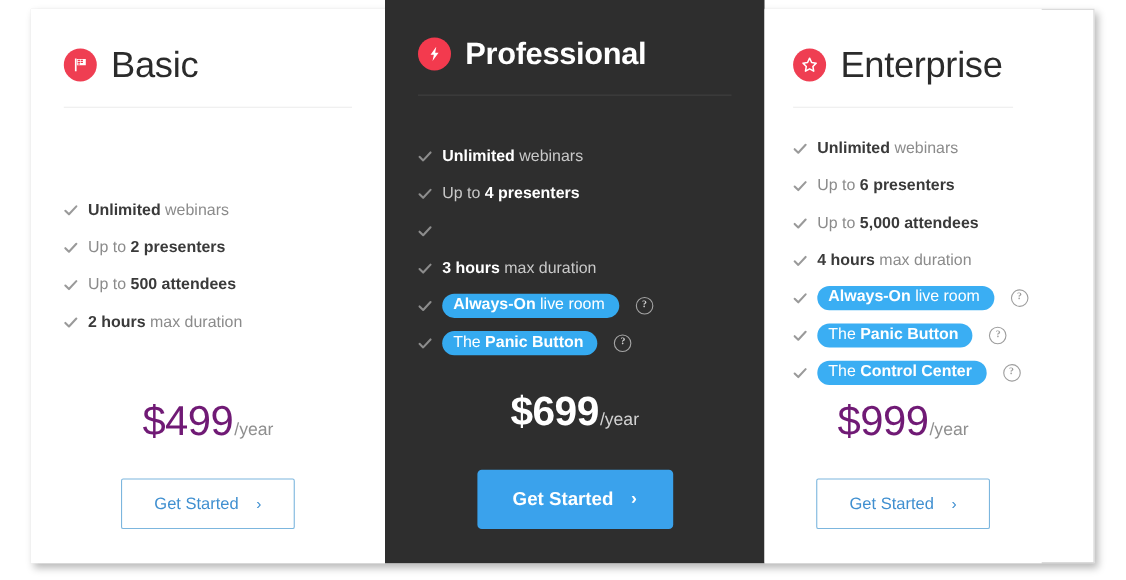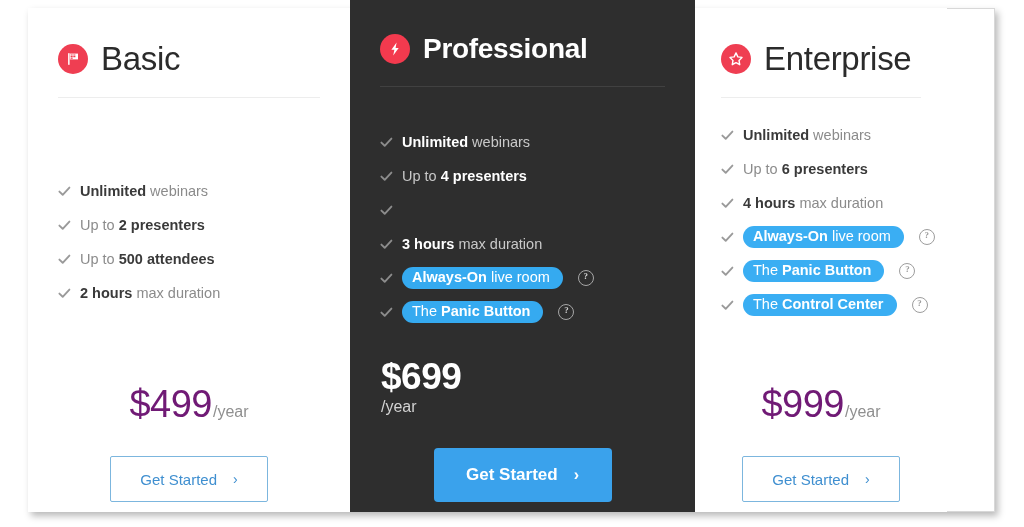--- a/index.html
+++ b/index.html
@@ -178,21 +178,21 @@
   }
   .card-pro .help-icon { border-color: #a6a6a6; color: #cfcfcf; }
 
   
   .price-row {
     display: flex;
     align-items: baseline;
     justify-content: center;
   }
   .card-basic .price-row { margin-top: auto; margin-bottom: 0; padding-bottom: 6px; }
-  .card-pro .price-row   { margin-top: auto; padding-bottom: 8px; flex-direction: column; }
+  .card-pro .price-row   { margin-top: auto; padding-bottom: 8px; }
   .card-ent .price-row   { margin-top: auto; padding-bottom: 6px; }
 
   .price-main {
     font-size: 38px;
     font-weight: 400;
     color: #701a75;
     letter-spacing: -0.5px;
   }
   .card-pro .price-main { color: #ffffff; font-weight: 700; font-size: 37px; }
 
@@ -200,21 +200,21 @@
     font-size: 16px;
     color: #8f8f8f;
     margin-left: 1px;
   }
   .card-pro .price-period { color: #d2d2d2; }
 
   
   .cta-wrap {
     display: flex;
     justify-content: center;
-    padding-bottom: 10px;
+    padding-bottom: 31px;
     padding-top: 24px;
   }
   .cta {
     display: flex;
     align-items: center;
     justify-content: center;
     gap: 16px;
     box-sizing: border-box;
     cursor: pointer;
     font-size: 15px;
@@ -403,20 +403,28 @@
               </svg>
             </span>
             <span class="feat-text"><span>Up to </span><b>6 presenters</b><span></span></span>
           </li>
           <li class="feature">
             <span class="check">
               <svg width="13" height="13" viewBox="0 0 13 13" aria-hidden="true">
                 <path d="M1.4 6.6 L4.7 9.8 L11.4 2.6" fill="none" stroke="currentColor" stroke-width="1.9" stroke-linecap="round" stroke-linejoin="round"></path>
               </svg>
             </span>
+            <span class="feat-text"><span>Up to </span><b>5,000 attendees</b><span></span></span>
+          </li>
+          <li class="feature">
+            <span class="check">
+              <svg width="13" height="13" viewBox="0 0 13 13" aria-hidden="true">
+                <path d="M1.4 6.6 L4.7 9.8 L11.4 2.6" fill="none" stroke="currentColor" stroke-width="1.9" stroke-linecap="round" stroke-linejoin="round"></path>
+              </svg>
+            </span>
             <span class="feat-text"><span></span><b>4 hours</b><span> max duration</span></span>
           </li>
           <li class="feature hl">
             <span class="check">
               <svg width="13" height="13" viewBox="0 0 13 13" aria-hidden="true">
                 <path d="M1.4 6.6 L4.7 9.8 L11.4 2.6" fill="none" stroke="currentColor" stroke-width="1.9" stroke-linecap="round" stroke-linejoin="round"></path>
               </svg>
             </span>
             <span class="feat-text"><span></span><b>Always-On</b><span> live room</span></span>
             <span class="help-icon">?</span>

